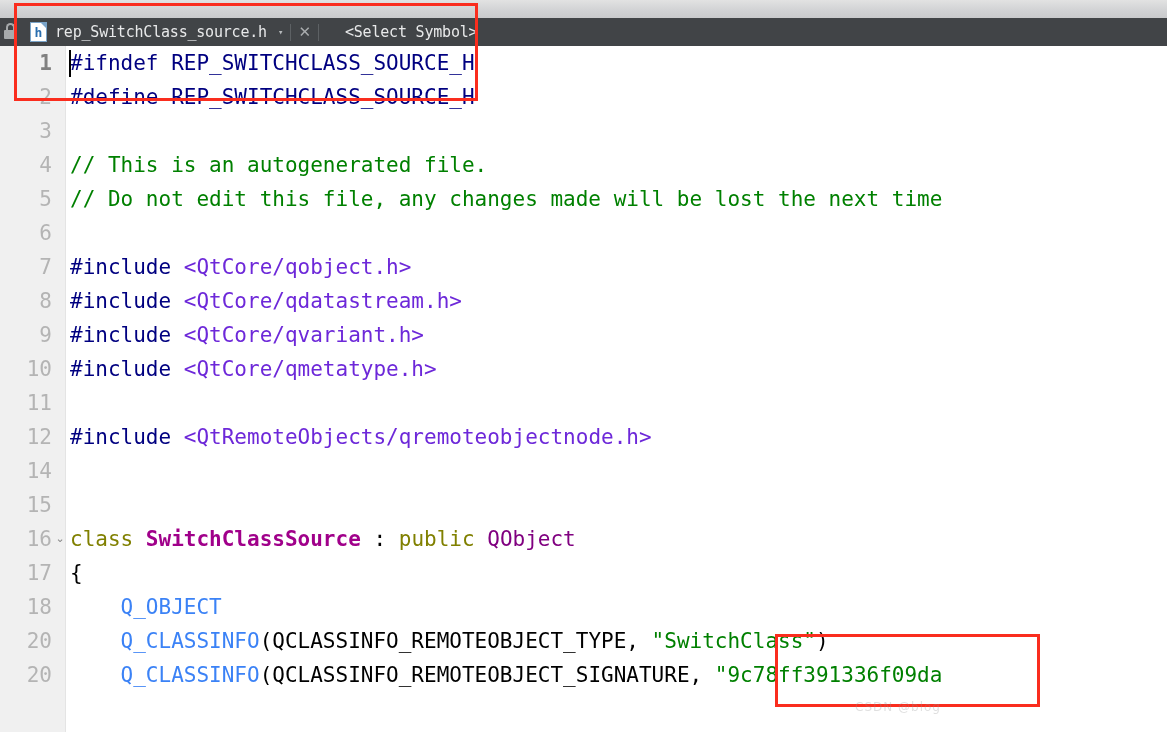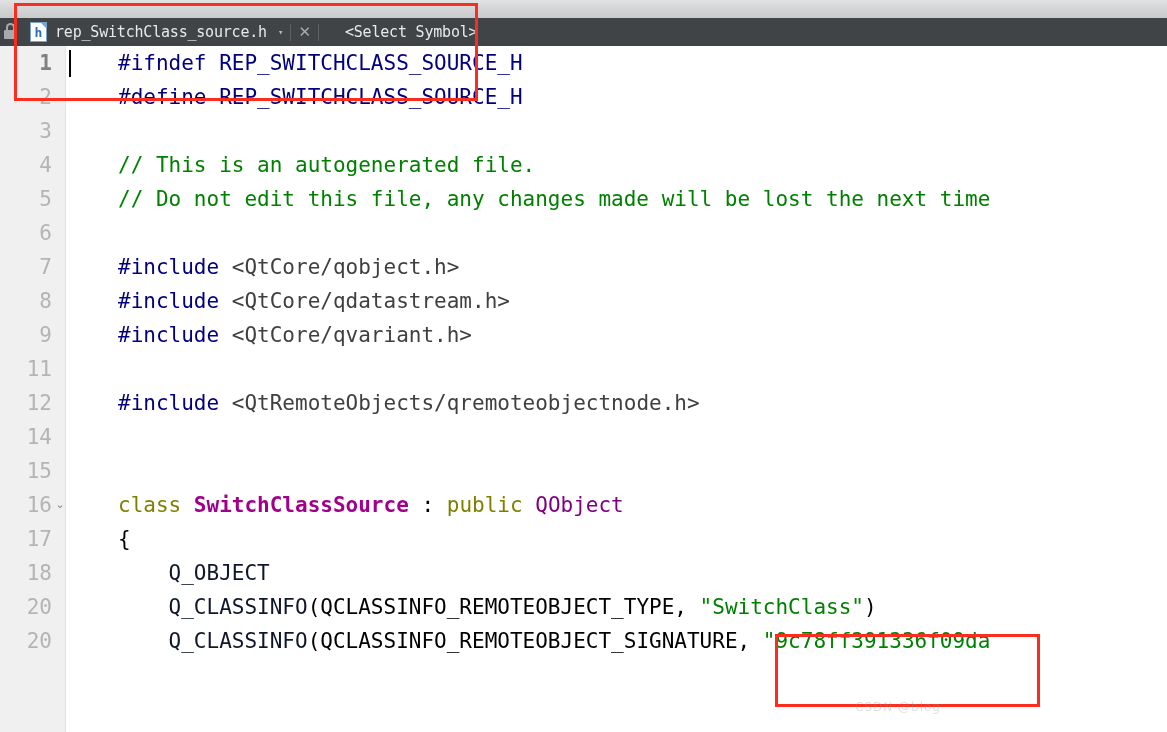--- a/index.html
+++ b/index.html
@@ -187,30 +187,29 @@
 
   .code {
     position: absolute;
     left: 70px; top: 0;
     line-height: 34px;
     font-family: "DejaVu Sans Mono", monospace;
     font-size: 21px;
     color: #000000;
     white-space: pre;
     letter-spacing: 0px;
-    margin-left: 48px;
   }
 
   .tok-pre   { color: #000080; }
   .tok-com   { color: #008000; }
-  .tok-inc   { color: #404040; }
+  .tok-inc   { color: #6d28d9; }
   .tok-kw    { color: #808000; }
   .tok-type  { color: #800080; }
   .tok-cls   { color: #a0008a; font-weight: bold; }
-  .tok-macro { color: #0f172a; }
+  .tok-macro { color: #3b82f6; }
   .tok-str   { color: #008000; }
   .tok-punct { color: #000000; }
 
   .caret {
     position: absolute;
     left: 69px; top: 4px;
     width: 2px; height: 27px;
     background: #000000;
   }
 
@@ -298,20 +297,24 @@
         </div>
         <div class="row">
           <div class="lineno">8</div>
           <div class="code"><span class="tok-pre">#include </span><span class="tok-inc">&lt;QtCore/qdatastream.h&gt;</span></div>
         </div>
         <div class="row">
           <div class="lineno">9</div>
           <div class="code"><span class="tok-pre">#include </span><span class="tok-inc">&lt;QtCore/qvariant.h&gt;</span></div>
         </div>
         <div class="row">
+          <div class="lineno">10</div>
+          <div class="code"><span class="tok-pre">#include </span><span class="tok-inc">&lt;QtCore/qmetatype.h&gt;</span></div>
+        </div>
+        <div class="row">
           <div class="lineno">11</div>
           <div class="code"></div>
         </div>
         <div class="row">
           <div class="lineno">12</div>
           <div class="code"><span class="tok-pre">#include </span><span class="tok-inc">&lt;QtRemoteObjects/qremoteobjectnode.h&gt;</span></div>
         </div>
         <div class="row">
           <div class="lineno">14</div>
           <div class="code"></div>

